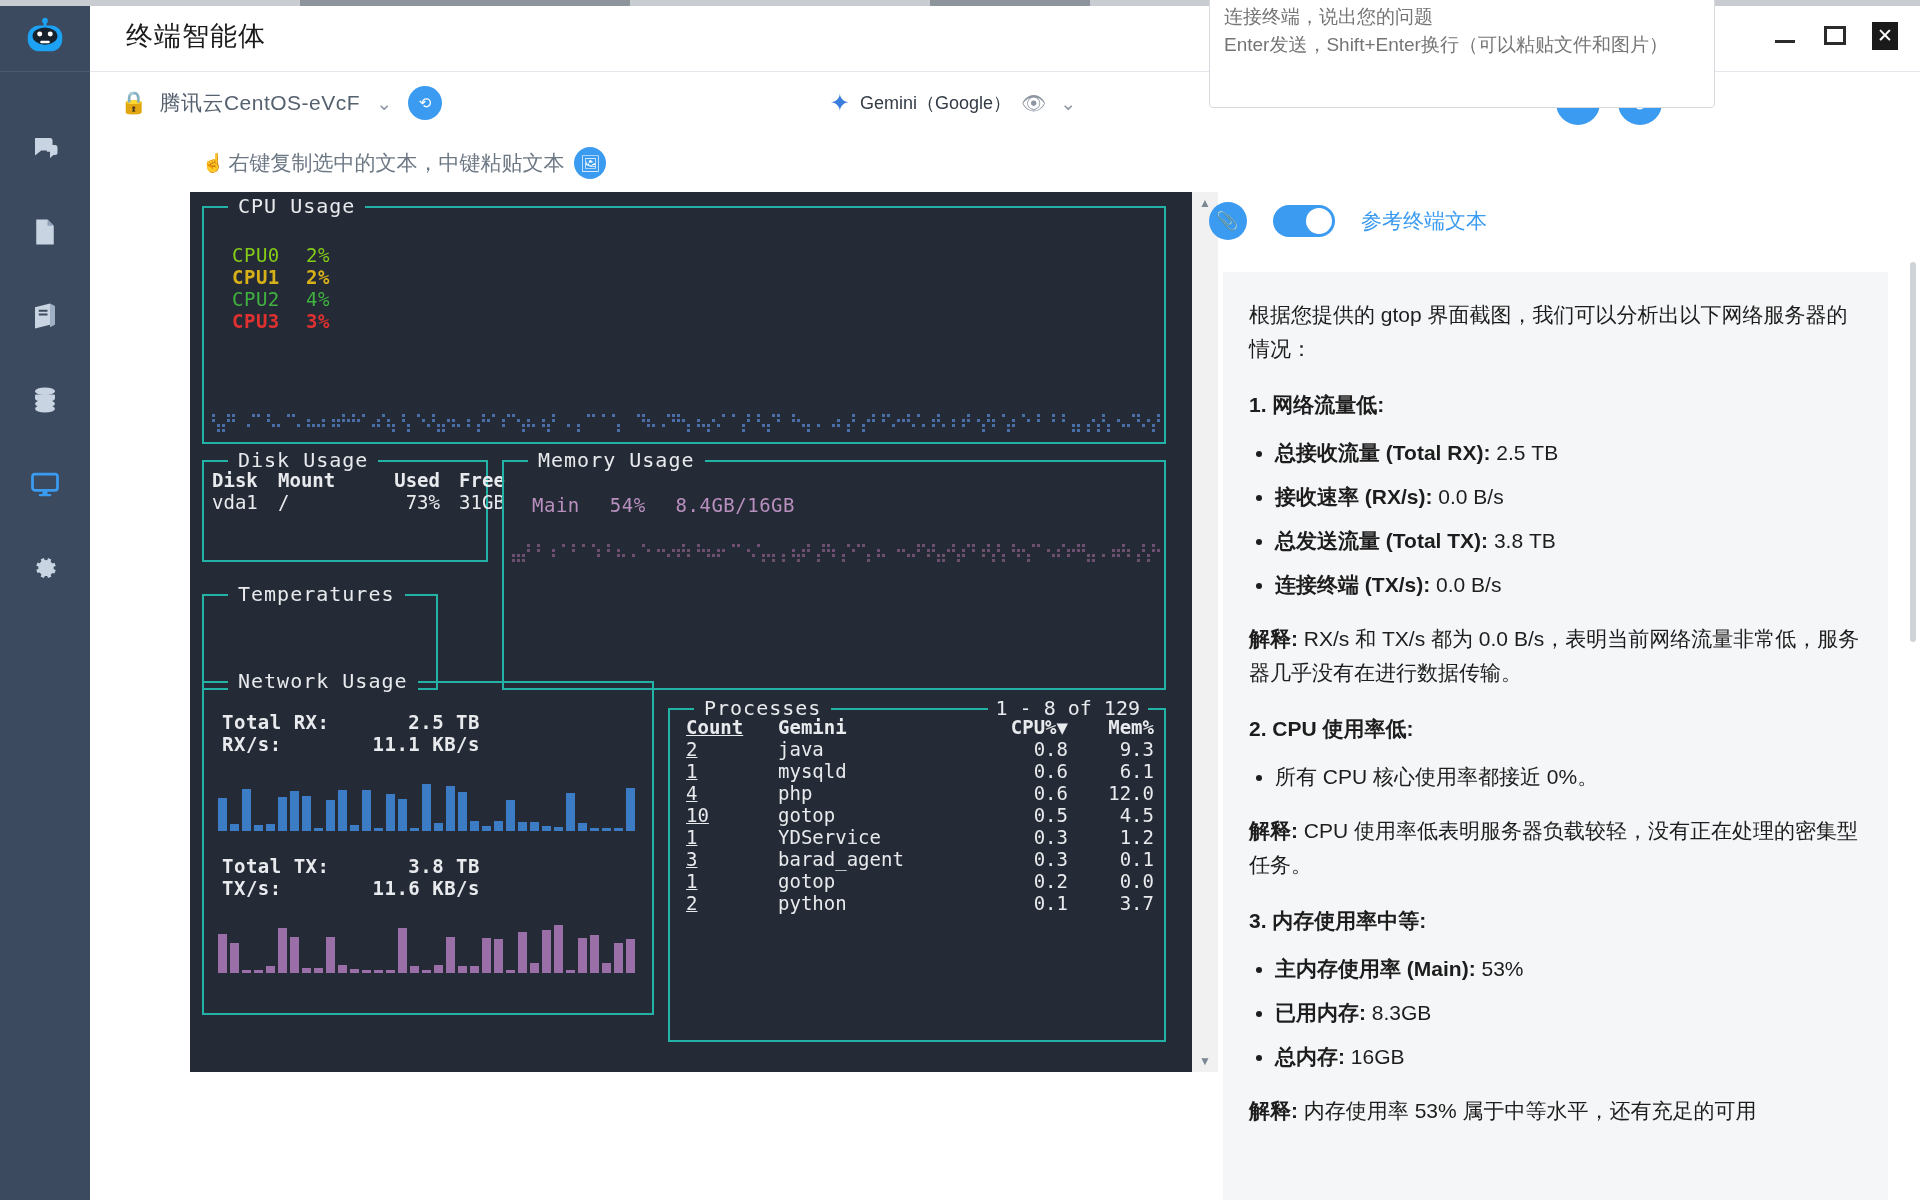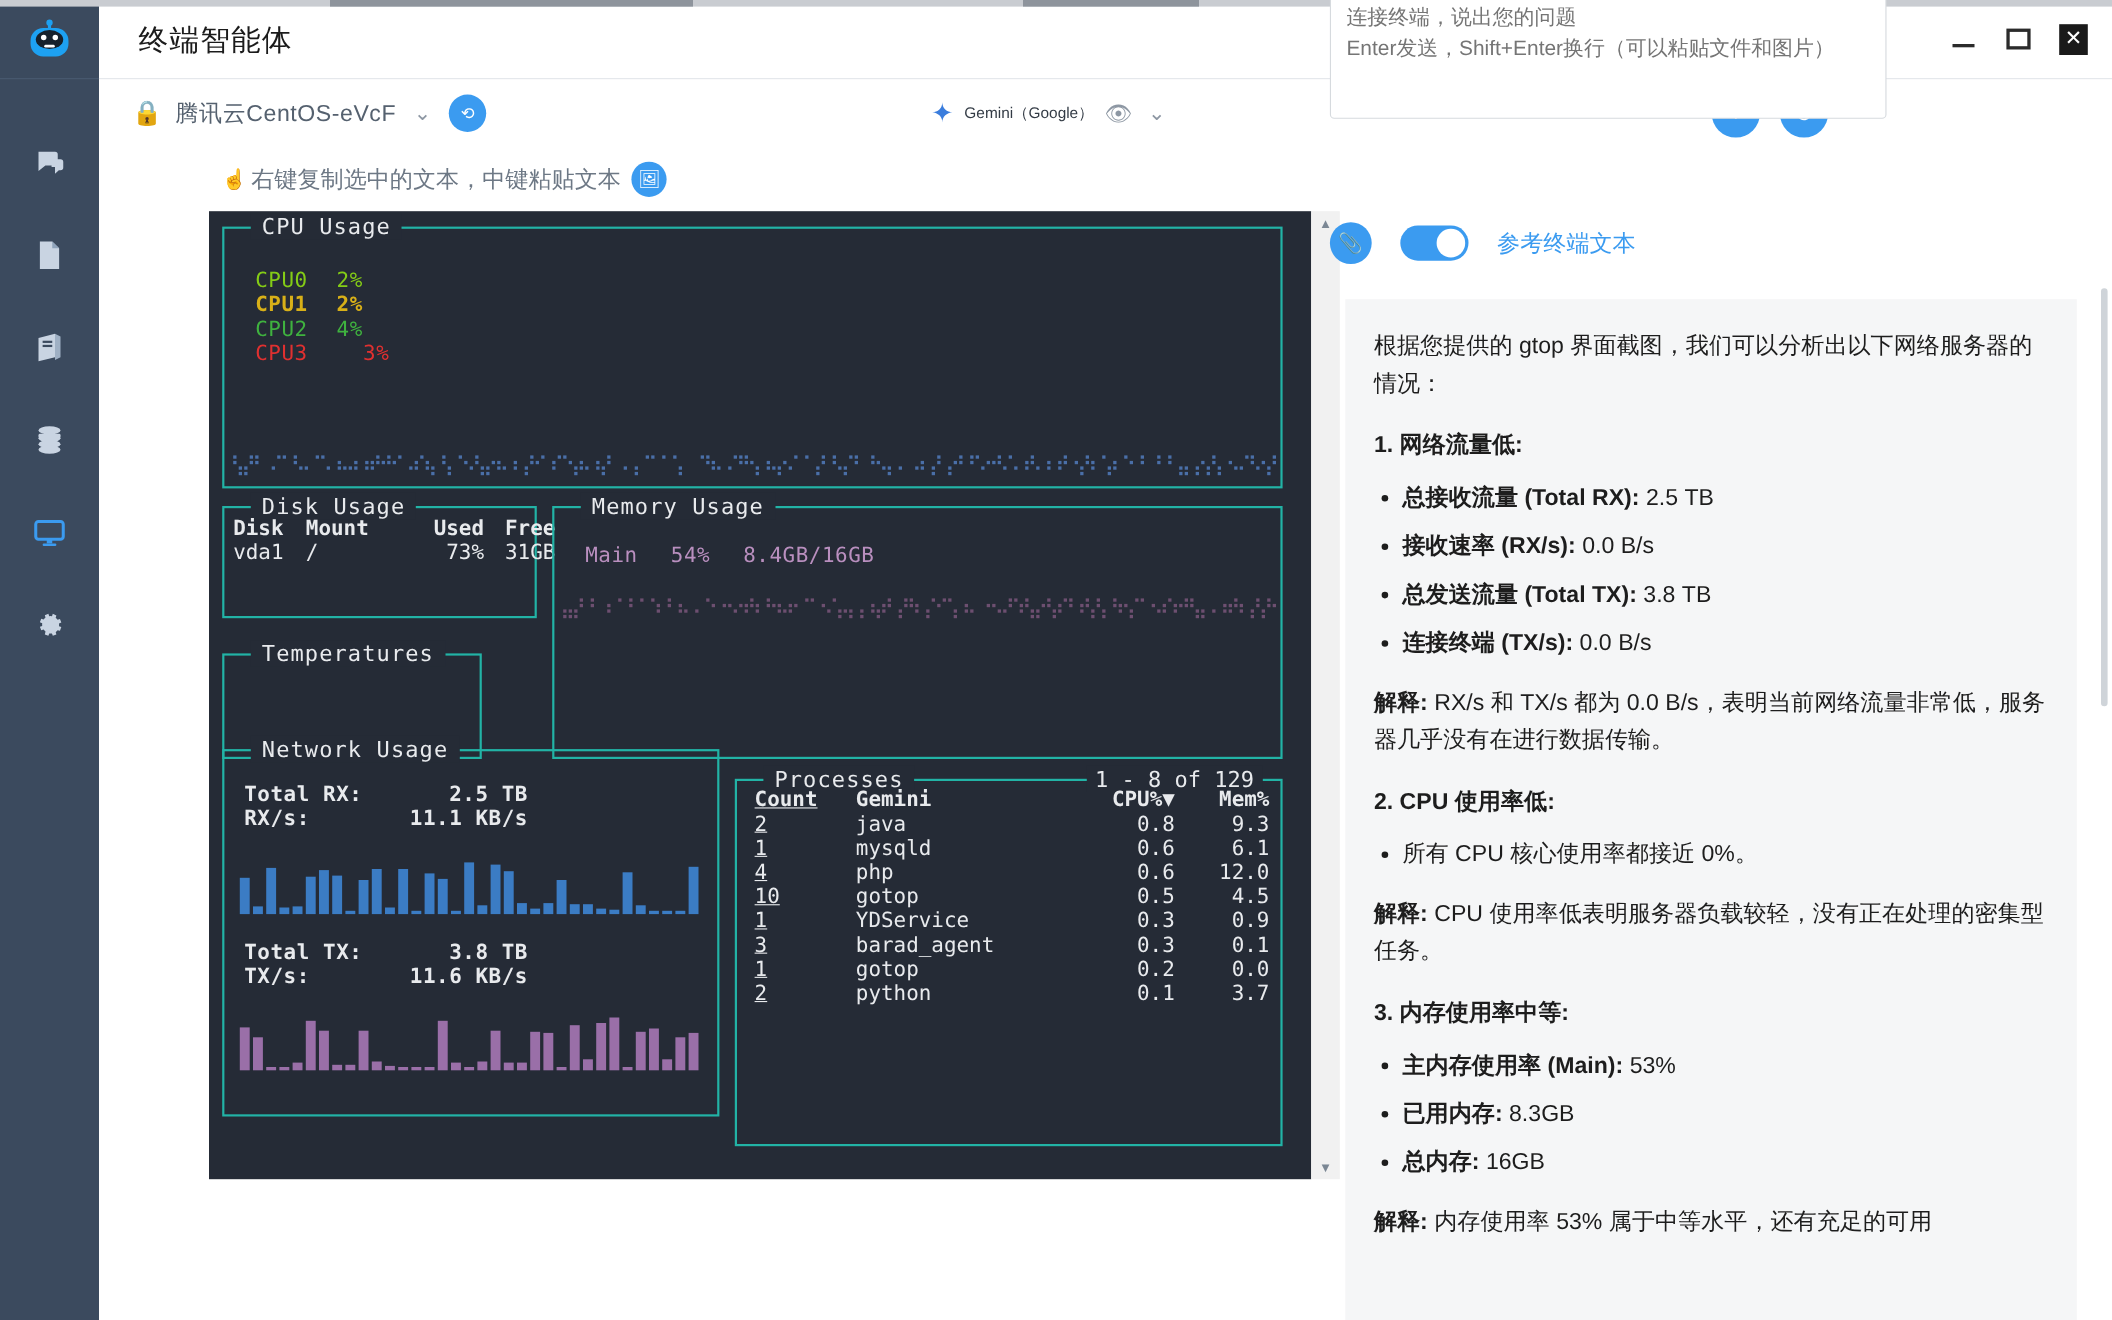--- a/index.html
+++ b/index.html
@@ -62,21 +62,21 @@
   .conn-name { font-size: 21px; color: #55616f; letter-spacing: .5px; }
   .chev { color: #8d97a3; font-size: 19px; margin: 0 4px; }
   .round-badge {
     width: 34px; height: 34px; border-radius: 50%;
     background: #3b9bf0; color: #fff;
     display: flex; align-items: center; justify-content: center;
     font-size: 15px; cursor: pointer;
   }
   .subhead-center { flex: 1; display: flex; align-items: center; justify-content: center; gap: 10px; }
   .spark { color: #3b7ddd; font-size: 24px; }
-  .model-name { font-size: 14px; color: #333b45; }
+  .model-name { font-size: 18px; color: #333b45; }
   .eye { color: #8d97a3; font-size: 20px; }
   .subhead-right { width: 430px; display: flex; align-items: center; justify-content: flex-start; gap: 18px; padding-left: 88px;}
   .circ-btn {
     width: 44px; height: 44px; border-radius: 50%;
     background: #3b9bf0; color:#fff;
     display:flex; align-items:center; justify-content:center;
     font-size: 22px; cursor: pointer; border: none;
   }
 
   
@@ -315,21 +315,21 @@
                     <span class="c0">2%</span>
                   </div>
                 <div class="cpu-row" style="font-weight:bold;">
                     <span class="cpu-lbl c1">CPU1</span>
                     <span class="c1">2%</span>
                   </div>
                 <div class="cpu-row">
                     <span class="cpu-lbl c2">CPU2</span>
                     <span class="c2">4%</span>
                   </div>
-                <div class="cpu-row" style="font-weight:normal;gap:24px;">
+                <div class="cpu-row" style="font-weight:bold;">
                     <span class="cpu-lbl c3">CPU3</span>
                     <span class="c3">3%</span>
                   </div>
               </div>
               <div class="dots-row" id="cpu-dots" style="bottom:14px;">
                   <div style="position: absolute; width: 3px; height: 3px; background: rgb(74, 111, 168); left: 0px; top: 0px;"></div>
                   <div style="position: absolute; width: 3px; height: 3px; background: rgb(74, 111, 168); left: 0px; top: 5px;"></div>
                   <div style="position: absolute; width: 3px; height: 3px; background: rgb(74, 111, 168); left: 5px; top: 10px;"></div>
                   <div style="position: absolute; width: 3px; height: 3px; background: rgb(74, 111, 168); left: 5px; top: 15px;"></div>
                   <div style="position: absolute; width: 3px; height: 3px; background: rgb(74, 111, 168); left: 10px; top: 10px;"></div>
@@ -874,21 +874,21 @@
                     <div class="proc-row">
                       <span class="pc-count">10</span>
                       <span class="pc-cmd">gotop</span>
                       <span class="pc-cpu">0.5</span>
                       <span class="pc-mem">4.5</span>
                     </div>
                     <div class="proc-row">
                       <span class="pc-count">1</span>
                       <span class="pc-cmd">YDService</span>
                       <span class="pc-cpu">0.3</span>
-                      <span class="pc-mem">0.9</span>
+                      <span class="pc-mem">1.2</span>
                     </div>
                     <div class="proc-row">
                       <span class="pc-count">3</span>
                       <span class="pc-cmd">barad_agent</span>
                       <span class="pc-cpu">0.3</span>
                       <span class="pc-mem">0.1</span>
                     </div>
                     <div class="proc-row">
                       <span class="pc-count">1</span>
                       <span class="pc-cmd">gotop</span>

